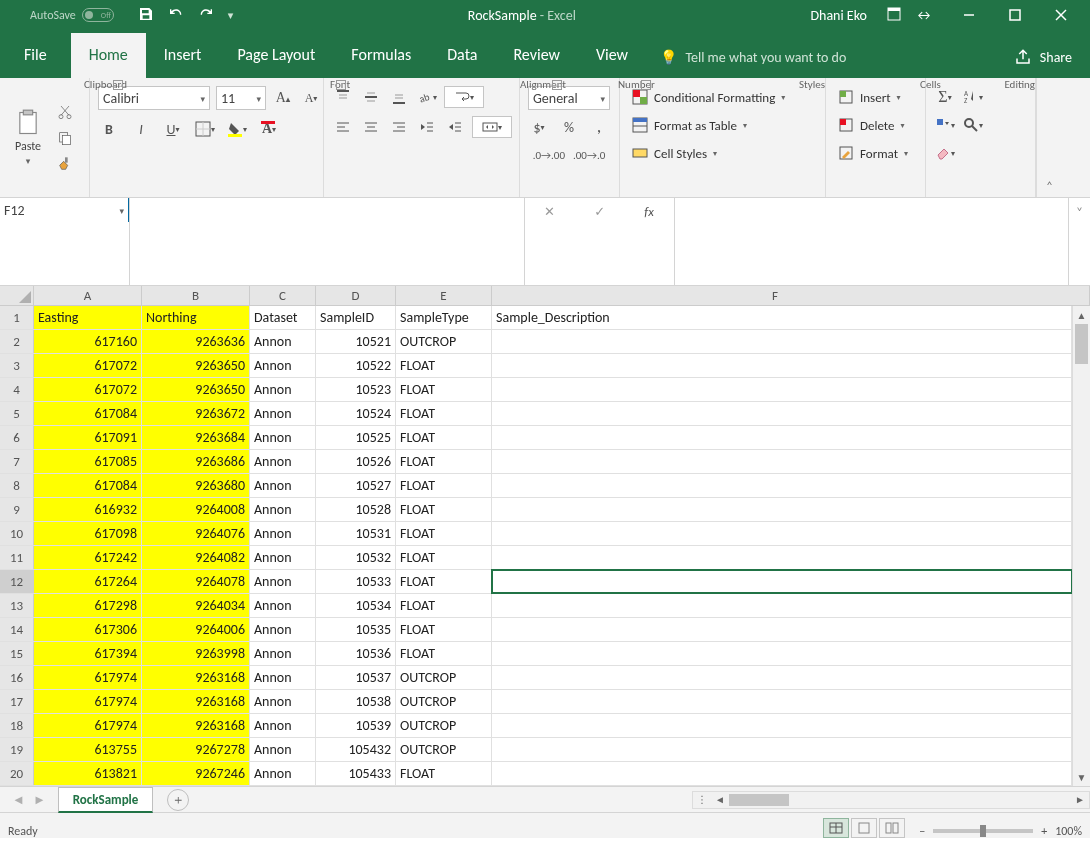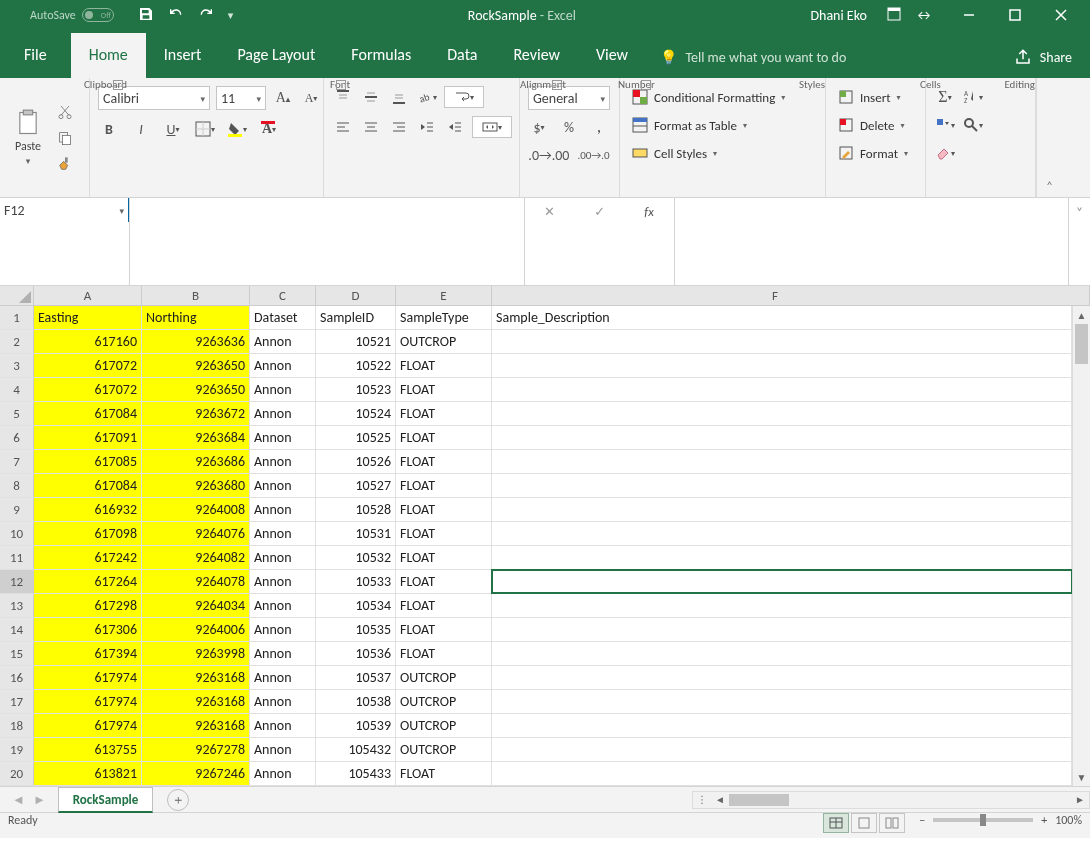--- a/index.html
+++ b/index.html
@@ -83,21 +83,21 @@
 
 .sheettabs { height:26px; border-top:1px solid #d4d4d4; display:flex; align-items:center; background:#f3f3f3; font-size:13px; }
 .sheettabs .nav { display:flex; gap:8px; padding:0 12px; color:#b0b0b0; }
 .sheettab { padding:4px 14px; background:#fff; border:1px solid #bfbfbf; border-bottom:2px solid #217346; color:#217346; font-weight:600; }
 .addsheet { width:22px; height:22px; border:1px solid #bfbfbf; border-radius:50%; display:flex; align-items:center; justify-content:center; margin-left:14px; color:#666; }
 .hscroll { margin-left:auto; width:398px; height:18px; background:#f1f1f1; border:1px solid #dcdcdc; display:flex; align-items:center; position:relative; }
 .hscroll .btn { width:18px; text-align:center; font-size:10px; color:#666; }
 .hscroll .thumb { position:absolute; left:36px; width:60px; top:2px; bottom:2px; background:#c5c5c5; }
 
 
-.status { height:26px; background:#f3f3f3; border-top:1px solid #d4d4d4; display:flex; align-items:flex-start; font-size:12px; color:#555; padding:0 8px; }
+.status { height:26px; background:#f3f3f3; border-top:1px solid #d4d4d4; display:flex; align-items:flex-end; font-size:12px; color:#555; padding:0 8px; }
 .status .views { margin-left:auto; display:flex; gap:2px; }
 .status .vbtn { width:26px; height:20px; border:1px solid #c5c5c5; display:flex; align-items:center; justify-content:center; }
 .status .vbtn.active { background:#d8e6dc; border-color:#8fb59d; }
 .status .zoom { display:flex; align-items:center; gap:8px; margin-left:14px; }
 .status .slider { width:100px; height:4px; background:#c5c5c5; position:relative; }
 .status .slider::after { content:""; position:absolute; left:50%; top:-4px; width:6px; height:12px; background:#888; transform:translateX(-50%); }
 </style>
 </head>
 <body>
 
@@ -355,21 +355,21 @@
           <span class="caret">▾</span>
         </div>
       <div class="rb-row" style="gap:8px;justify-content:center">
         <span class="rb-btn">$<span style="font-size:8px">▾</span></span>
         <span class="rb-btn">%</span>
         <span class="rb-btn">
             <b>,</b>
           </span>
       </div>
       <div class="rb-row" style="gap:8px;justify-content:center">
-        <span class="rb-btn" style="font-size:14px">.0→.00</span>
+        <span class="rb-btn" style="font-size:11px">.0→.00</span>
         <span class="rb-btn" style="font-size:11px">.00→.0</span>
       </div>
     </div>
     <div class="group-label"><span>Number</span><span class="dlg"></span></div>
   </div>
 
   <div class="group" style="width:206px">
     <div class="group-body" style="flex-direction:column;align-items:flex-start;gap:6px;padding-top:8px">
       <div class="styles-item">
           <svg viewBox="0 0 16 16">

